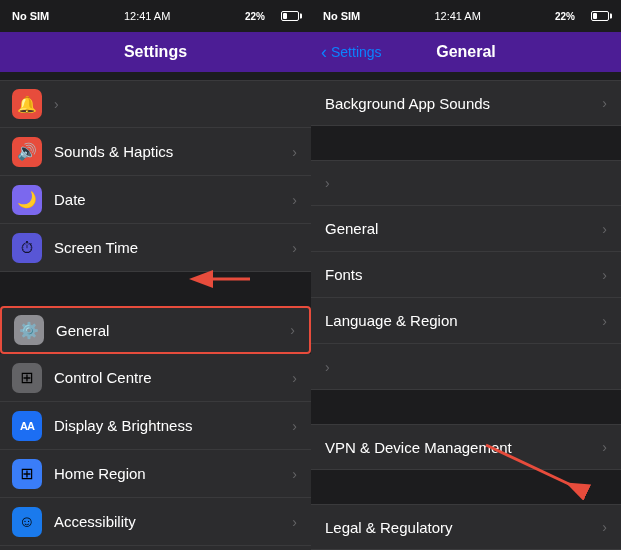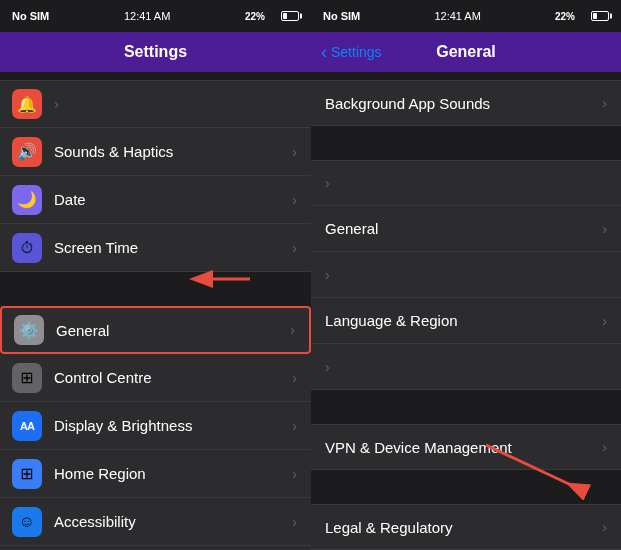--- a/index.html
+++ b/index.html
@@ -328,20 +328,21 @@
       <div class="group-separator" style="height:34px;"></div>
       <div class="settings-group">
         <div class="right-item">
           <span class="right-item-chevron">›</span>
         </div>
         <div class="right-item">
           <span class="right-item-label">General</span>
           <span class="right-item-chevron">›</span>
         </div>
         <div class="right-item">
+          <span class="right-item-label">Fonts</span>
           <span class="right-item-chevron">›</span>
         </div>
         <div class="right-item">
           <span class="right-item-label">Language &amp; Region</span>
           <span class="right-item-chevron">›</span>
         </div>
         <div class="right-item">
           <span class="right-item-chevron">›</span>
         </div>
       </div>

